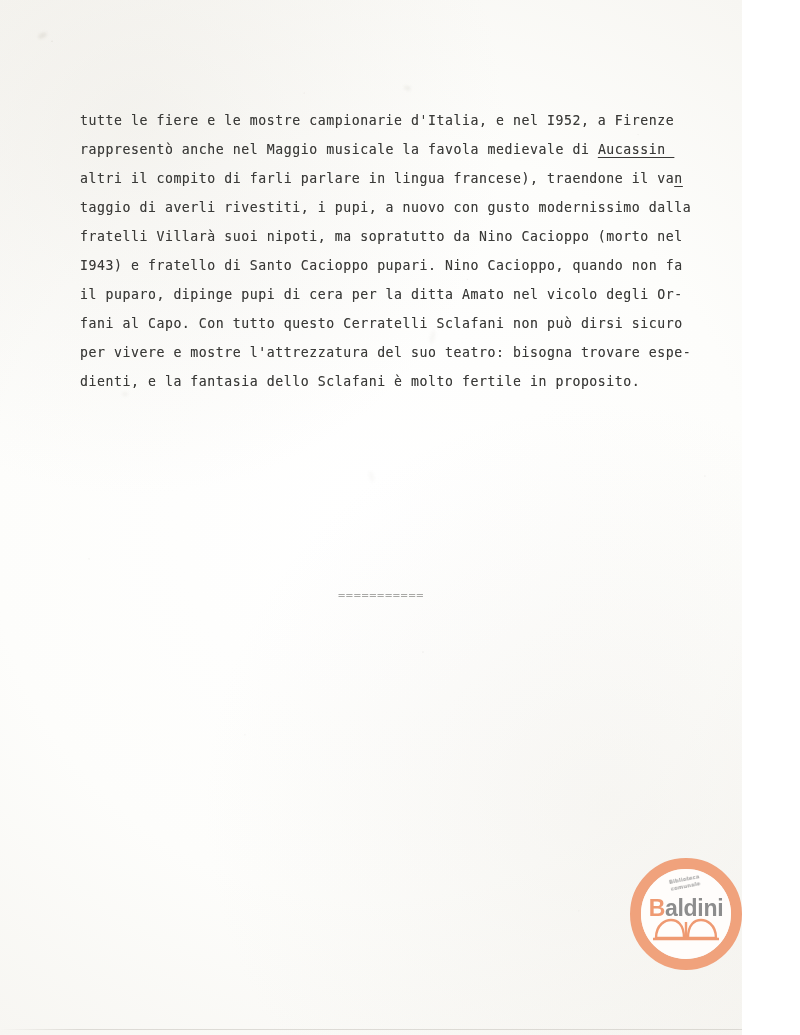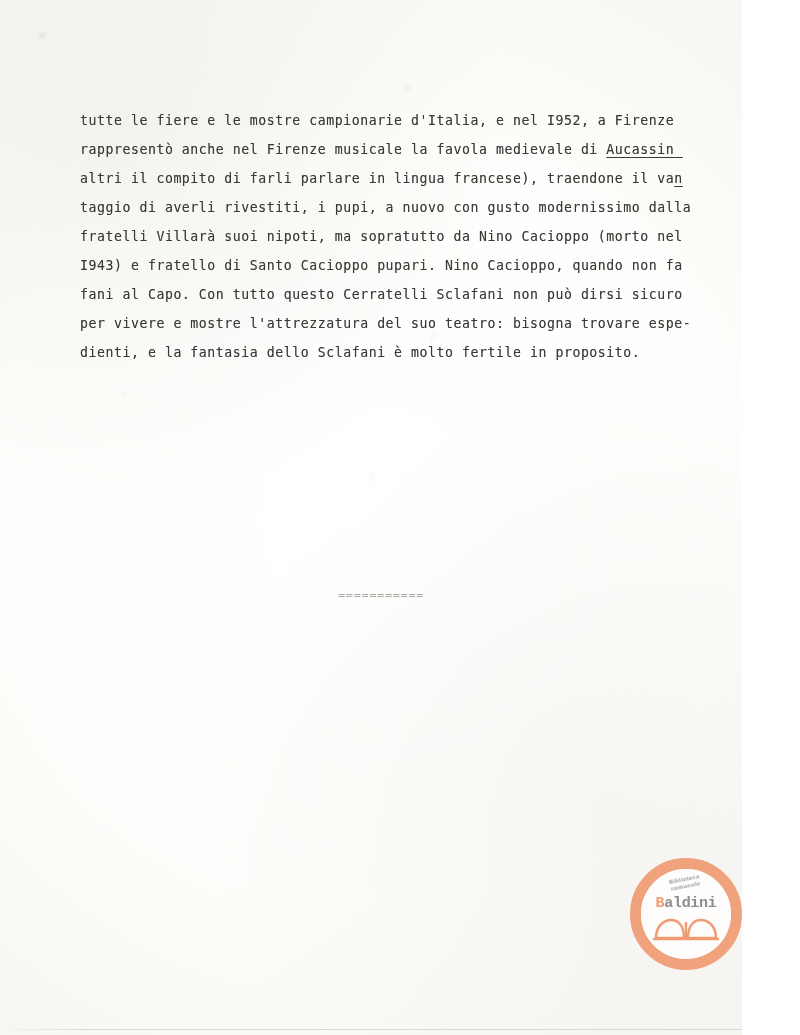--- a/index.html
+++ b/index.html
@@ -131,22 +131,22 @@
     letter-spacing: .2px;
     color: #8d8d8d;
     opacity: .82;
     filter: blur(.35px);
   }
   #stamp-word {
     position: absolute;
     left: 0; right: 0;
     top: 37px;
     text-align: center;
-    font-family: Liberation Mono, monospace;
-    font-size: 15px;
+    font-family: Liberation Sans, sans-serif;
+    font-size: 23px;
     font-weight: bold;
     letter-spacing: -.3px;
     color: #8d8d8d;
   }
   #stamp-word .initial { color: #ef9a72; }
   #stamp-book { position: absolute; left: 22px; top: 58px; }
 </style>
 </head>
 <body>
 
@@ -159,25 +159,26 @@
   <div class="smudge" style="left:122px; top:392px; width:6px;  height:4px;  opacity:.5;"></div>
   <div class="smudge" style="left:430px; top:330px; width:5px;  height:14px; transform:rotate(12deg); opacity:.35;"></div>
   <div class="smudge" style="left:369px; top:471px; width:5px;  height:11px; transform:rotate(-14deg); opacity:.3;"></div>
 
   <div id="sheet-edge-right"></div>
   <div id="sheet-edge-right2"></div>
   <div id="sheet-edge-bottom"></div>
 
   <div id="typescript">
       <div class="tline"><span>tutte le fiere e le mostre campionarie d'Italia, e nel I952, a Firenze</span></div>
-      <div class="tline"><span>rappresentò anche nel Firenze musicale la favola medievale di </span><span class="u">Aucassin </span></div>
+      <div class="tline"><span>rappresentò anche nel Maggio musicale la favola medievale di </span><span class="u">Aucassin </span></div>
       <div class="tline"><span>altri il compito di farli parlare in lingua francese), traendone il va</span><span class="u">n</span></div>
       <div class="tline"><span>taggio di averli rivestiti, i pupi, a nuovo con gusto modernissimo dalla</span></div>
       <div class="tline"><span>fratelli Villarà suoi nipoti, ma sopratutto da Nino Cacioppo (morto nel</span></div>
       <div class="tline"><span>I943) e fratello di Santo Cacioppo pupari. Nino Cacioppo, quando non fa</span></div>
+      <div class="tline"><span>il puparo, dipinge pupi di cera per la ditta Amato nel vicolo degli Or-</span></div>
       <div class="tline"><span>fani al Capo. Con tutto questo Cerratelli Sclafani non può dirsi sicuro</span></div>
       <div class="tline"><span>per vivere e mostre l'attrezzatura del suo teatro: bisogna trovare espe-</span></div>
       <div class="tline"><span>dienti, e la fantasia dello Sclafani è molto fertile in proposito.</span></div>
     </div>
 
   <div id="separator">===========</div>
 
   <div id="stamp">
     <div id="stamp-ring"></div>
     <div id="stamp-inner"></div>

